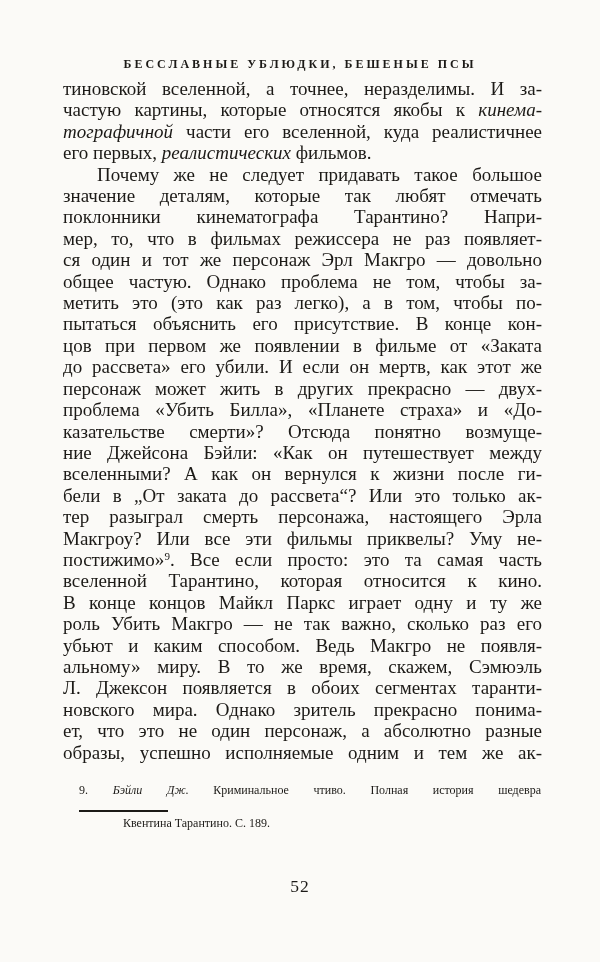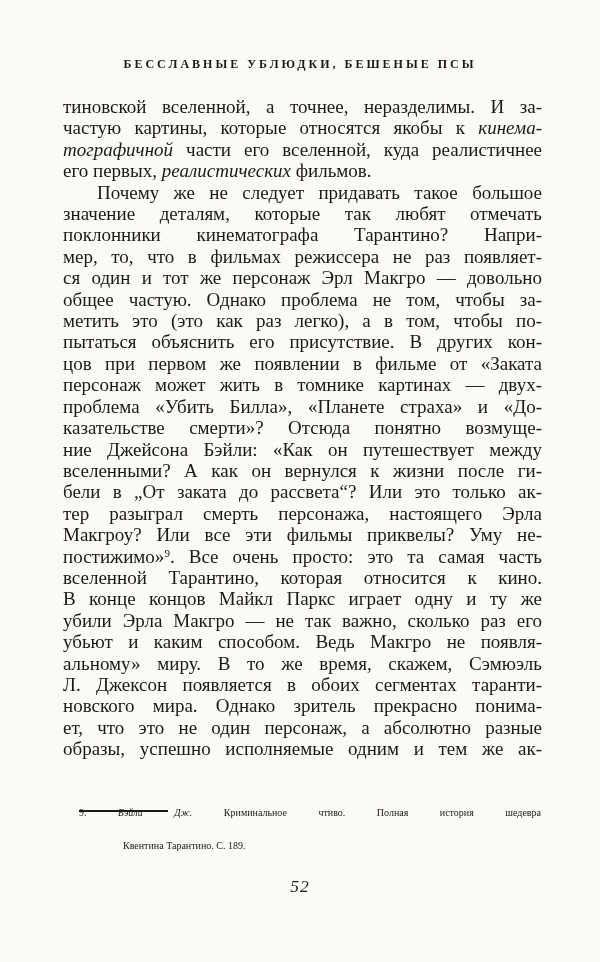--- a/index.html
+++ b/index.html
@@ -17,21 +17,21 @@
     top: 57px; left: 0; right: 0;
     text-align: center;
     font-size: 12px;
     font-weight: 700;
     letter-spacing: 3px;
     white-space: nowrap;
   }
   .body-text {
     position: absolute;
     left: 63px;
-    top: 96px;
+    top: 78px;
     width: 479px;
     font-size: 19px;
     line-height: 21.4px;
   }
   .line {
     text-align: justify;
     text-align-last: justify;
     text-justify: inter-word;
   }
   .line.noj { text-align-last: left; }
@@ -46,67 +46,67 @@
     position: absolute;
     left: 79px;
     top: 810px;
     width: 89px;
     height: 2px;
     background: var(--ink, #1c1a17);
   }
   .footnote {
     position: absolute;
     left: 79px;
-    top: 803px;
+    top: 780px;
     width: 462px;
-    font-size: 10px;
+    font-size: 12px;
     line-height: 20.5px;
   }
   .footnote .line.ind2 { padding-left: 44px; margin-top: 12px; }
   .page-number {
     position: absolute;
     top: 876px; left: 0; right: 0;
     text-align: center;
     font-size: 17.5px;
     letter-spacing: 1px;
-    font-style: italic;
   }
 </style>
 </head>
 <body>
 
 <div class="page">
   <div class="running-title">БЕССЛАВНЫЕ УБЛЮДКИ, БЕШЕНЫЕ ПСЫ</div>
 
   <div class="body-text" id="body-text">
       <div class="line"><span>тиновской вселенной, а точнее, неразделимы. И за-</span></div>
       <div class="line"><span>частую картины, которые относятся якобы к </span><span class="it">кинема-</span></div>
       <div class="line"><span class="it">тографичной</span><span> части его вселенной, куда реалистичнее</span></div>
       <div class="line noj"><span>его первых, </span><span class="it">реалистических</span><span> фильмов.</span></div>
       <div class="line ind"><span>Почему же не следует придавать такое большое</span></div>
       <div class="line"><span>значение деталям, которые так любят отмечать</span></div>
       <div class="line"><span>поклонники кинематографа Тарантино? Напри-</span></div>
       <div class="line"><span>мер, то, что в фильмах режиссера не раз появляет-</span></div>
       <div class="line"><span>ся один и тот же персонаж Эрл Макгро — довольно</span></div>
       <div class="line"><span>общее частую. Однако проблема не том, чтобы за-</span></div>
       <div class="line"><span>метить это (это как раз легко), а в том, чтобы по-</span></div>
-      <div class="line"><span>пытаться объяснить его присутствие. В других кон-</span></div>
+      <div class="line"><span>пытаться объяснить его присутствие. В конце кон-</span></div>
       <div class="line"><span>цов при первом же появлении в фильме от «Заката</span></div>
-      <div class="line"><span>персонаж может жить в томнике картинах — двух-</span></div>
+      <div class="line"><span>до рассвета» его убили. И если он мертв, как этот же</span></div>
+      <div class="line"><span>персонаж может жить в других прекрасно — двух-</span></div>
       <div class="line"><span>проблема «Убить Билла», «Планете страха» и «До-</span></div>
       <div class="line"><span>казательстве смерти»? Отсюда понятно возмуще-</span></div>
       <div class="line"><span>ние Джейсона Бэйли: «Как он путешествует между</span></div>
       <div class="line"><span>вселенными? А как он вернулся к жизни после ги-</span></div>
       <div class="line"><span>бели в „От заката до рассвета“? Или это только ак-</span></div>
       <div class="line"><span>тер разыграл смерть персонажа, настоящего Эрла</span></div>
       <div class="line"><span>Макгроу? Или все эти фильмы приквелы? Уму не-</span></div>
-      <div class="line"><span>постижимо»</span><sup class="fnref">9</sup><span>. Все очень просто: это та самая часть</span></div>
+      <div class="line"><span>постижимо»</span><sup class="fnref">9</sup><span>. Все если просто: это та самая часть</span></div>
       <div class="line"><span>вселенной Тарантино, которая относится к кино.</span></div>
       <div class="line"><span>В конце концов Майкл Паркс играет одну и ту же</span></div>
-      <div class="line"><span>убили Эрла Макгро — не так важно, сколько раз его</span></div>
+      <div class="line"><span>роль Убить Макгро — не так важно, сколько раз его</span></div>
       <div class="line"><span>убьют и каким способом. Ведь Макгро не появля-</span></div>
       <div class="line"><span>альному» миру. В то же время, скажем, Сэмюэль</span></div>
       <div class="line"><span>Л. Джексон появляется в обоих сегментах таранти-</span></div>
       <div class="line"><span>новского мира. Однако зритель прекрасно понима-</span></div>
       <div class="line"><span>ет, что это не один персонаж, а абсолютно разные</span></div>
       <div class="line"><span>образы, успешно исполняемые одним и тем же ак-</span></div>
     </div>
 
   <div class="fn-rule"></div>
 

